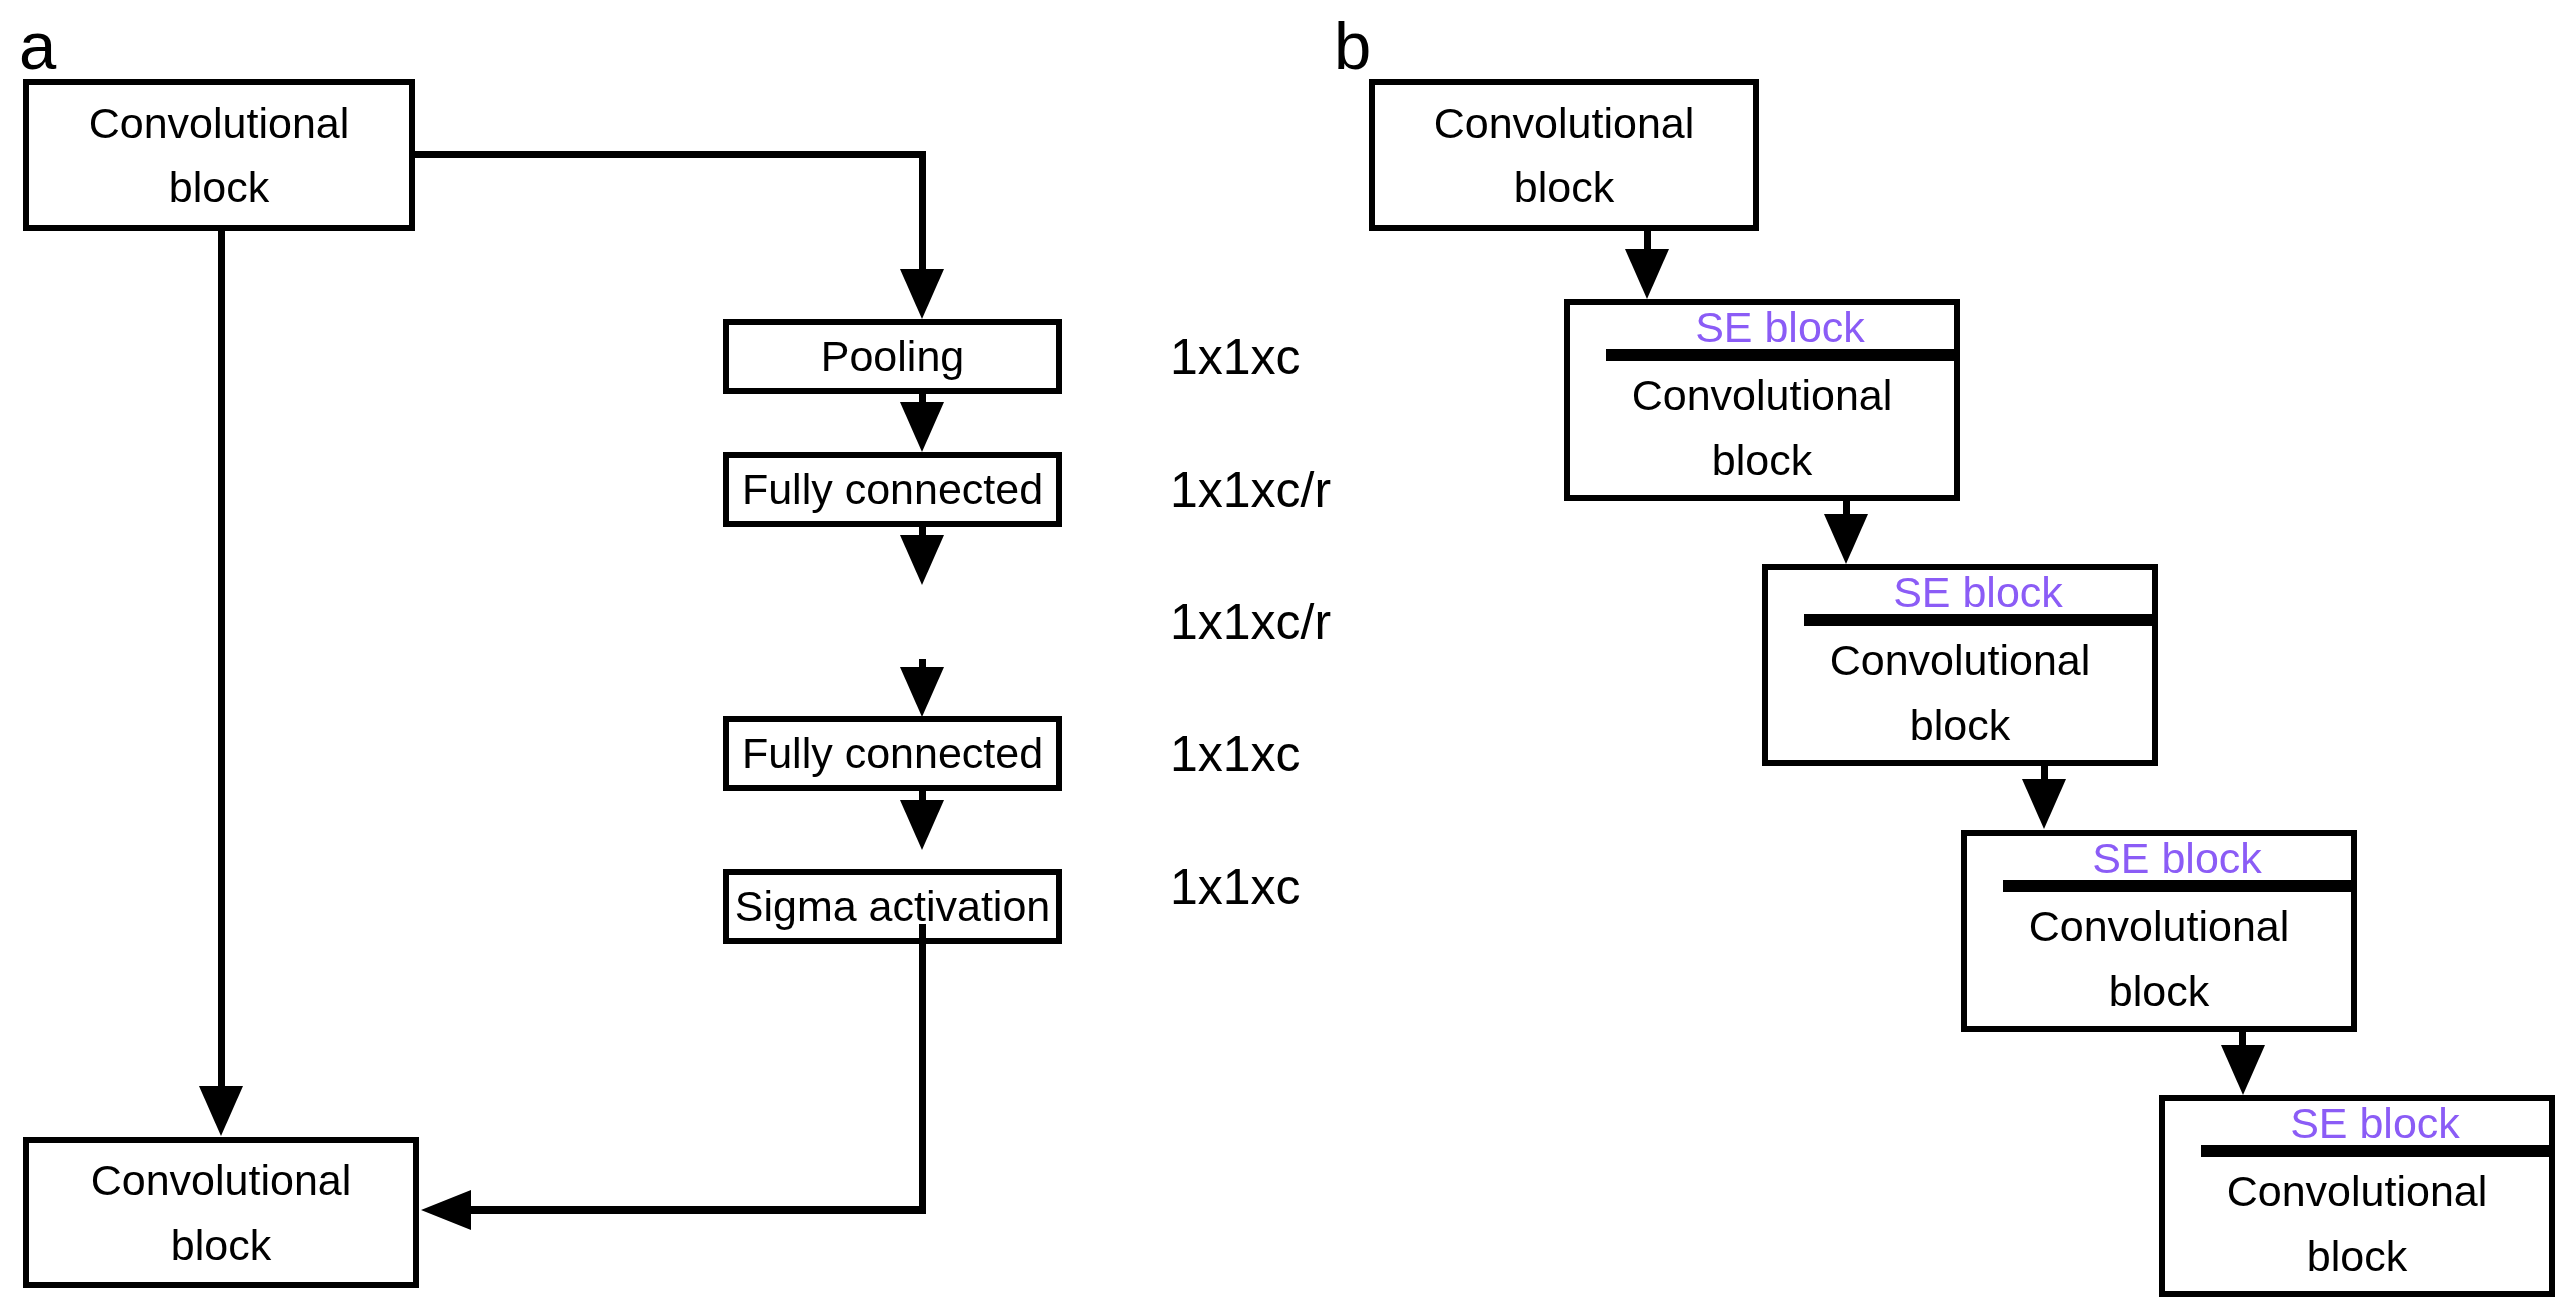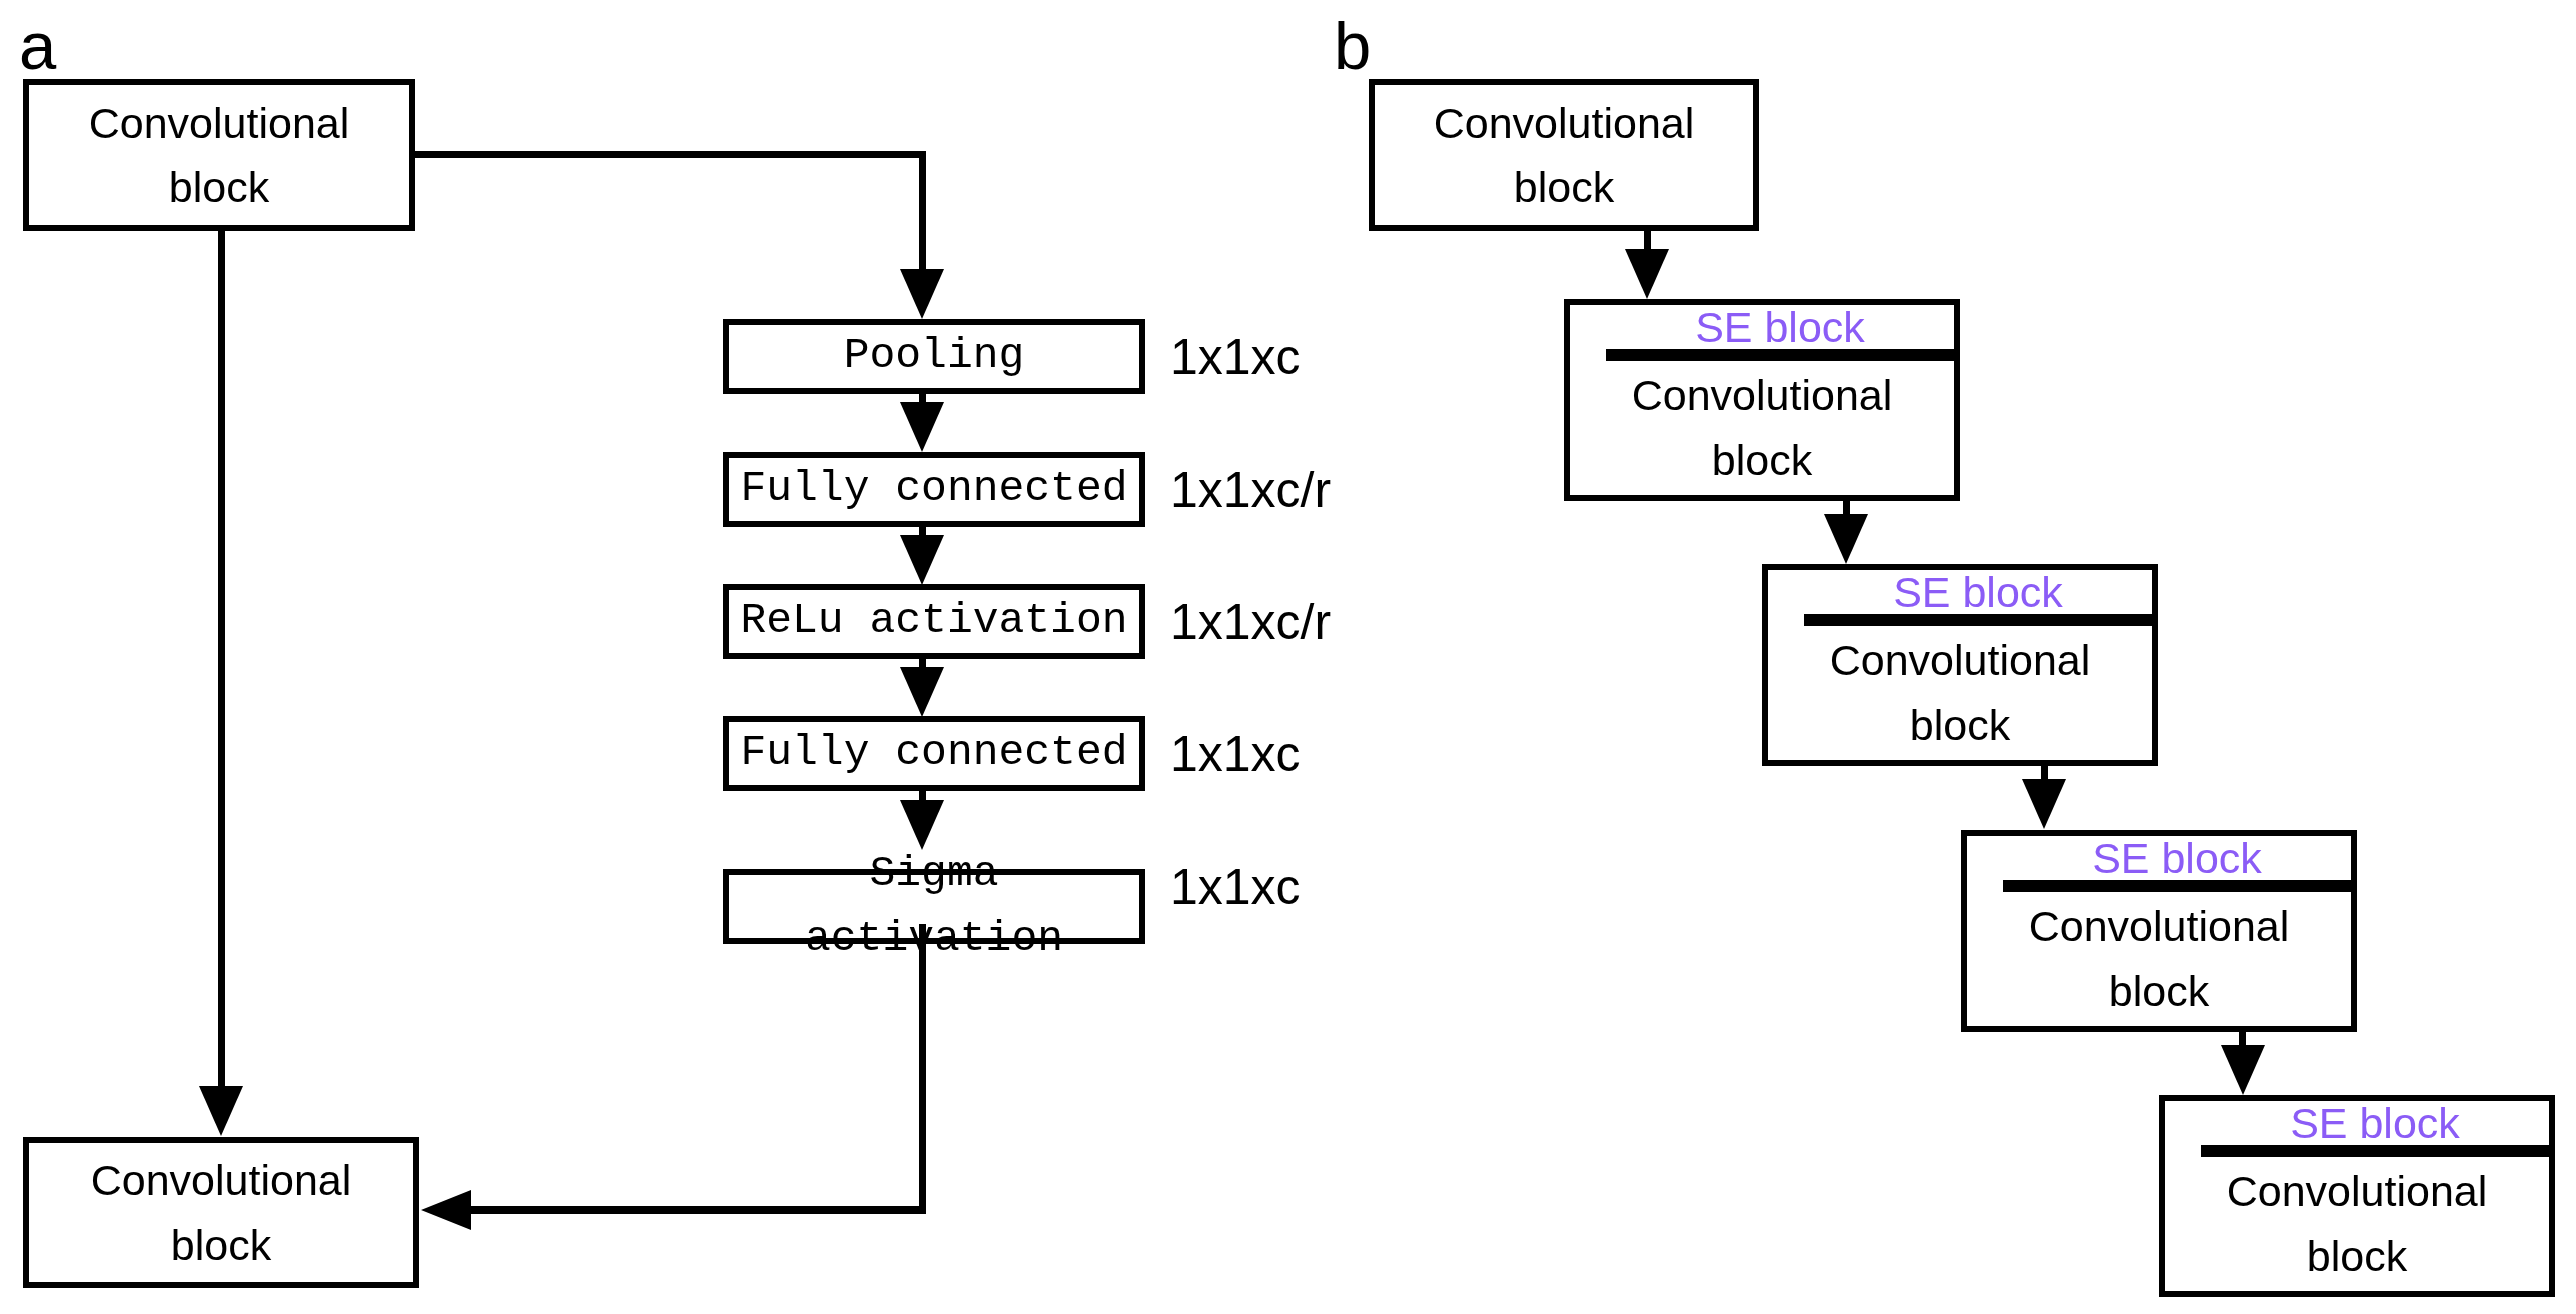--- a/index.html
+++ b/index.html
@@ -30,21 +30,21 @@
     align-items:center;
     justify-content:center;
     text-align:center;
     font-size:43px;
     line-height:1.5;
     color:#000;
   }
   .box .wrap2 { display:block; width:316px; }
 
   
-  .pipe { width:422px; height:75px; left:723px;font-family:Liberation Mono, monospace; }
+  .pipe { width:339px; height:75px; left:723px; }
 
   
   .dim {
     position:absolute;
     left:1170px;
     height:75px;
     width:222px;
     display:flex;
     align-items:center;
     font-size:50px;
@@ -110,23 +110,20 @@
   <div class="hline" style="left:409px; top:151px; width:517px; height:6.7px;"></div>
   <div class="vline" style="left:919px; top:151px; width:6.7px; height:121px;"></div>
   <div class="arrow-down" style="left:900px; top:269px;"></div>
 
   <div class="box pipe" style="top:319px;">
     <span>Pooling</span>
   </div>
   <div class="box pipe" style="top:452px;">
     <span>Fully connected</span>
   </div>
-  <div class="box pipe" style="top:584px;">
-    <span>ReLu activation</span>
-  </div>
   <div class="box pipe" style="top:716px;">
     <span>Fully connected</span>
   </div>
   <div class="box pipe" style="top:849px;margin-top:20px;">
     <span>Sigma activation</span>
   </div>
 
   <div class="dim" style="top:319px;">1x1xc</div>
   <div class="dim" style="top:452px;">1x1xc/r</div>
   <div class="dim" style="top:584px;">1x1xc/r</div>

